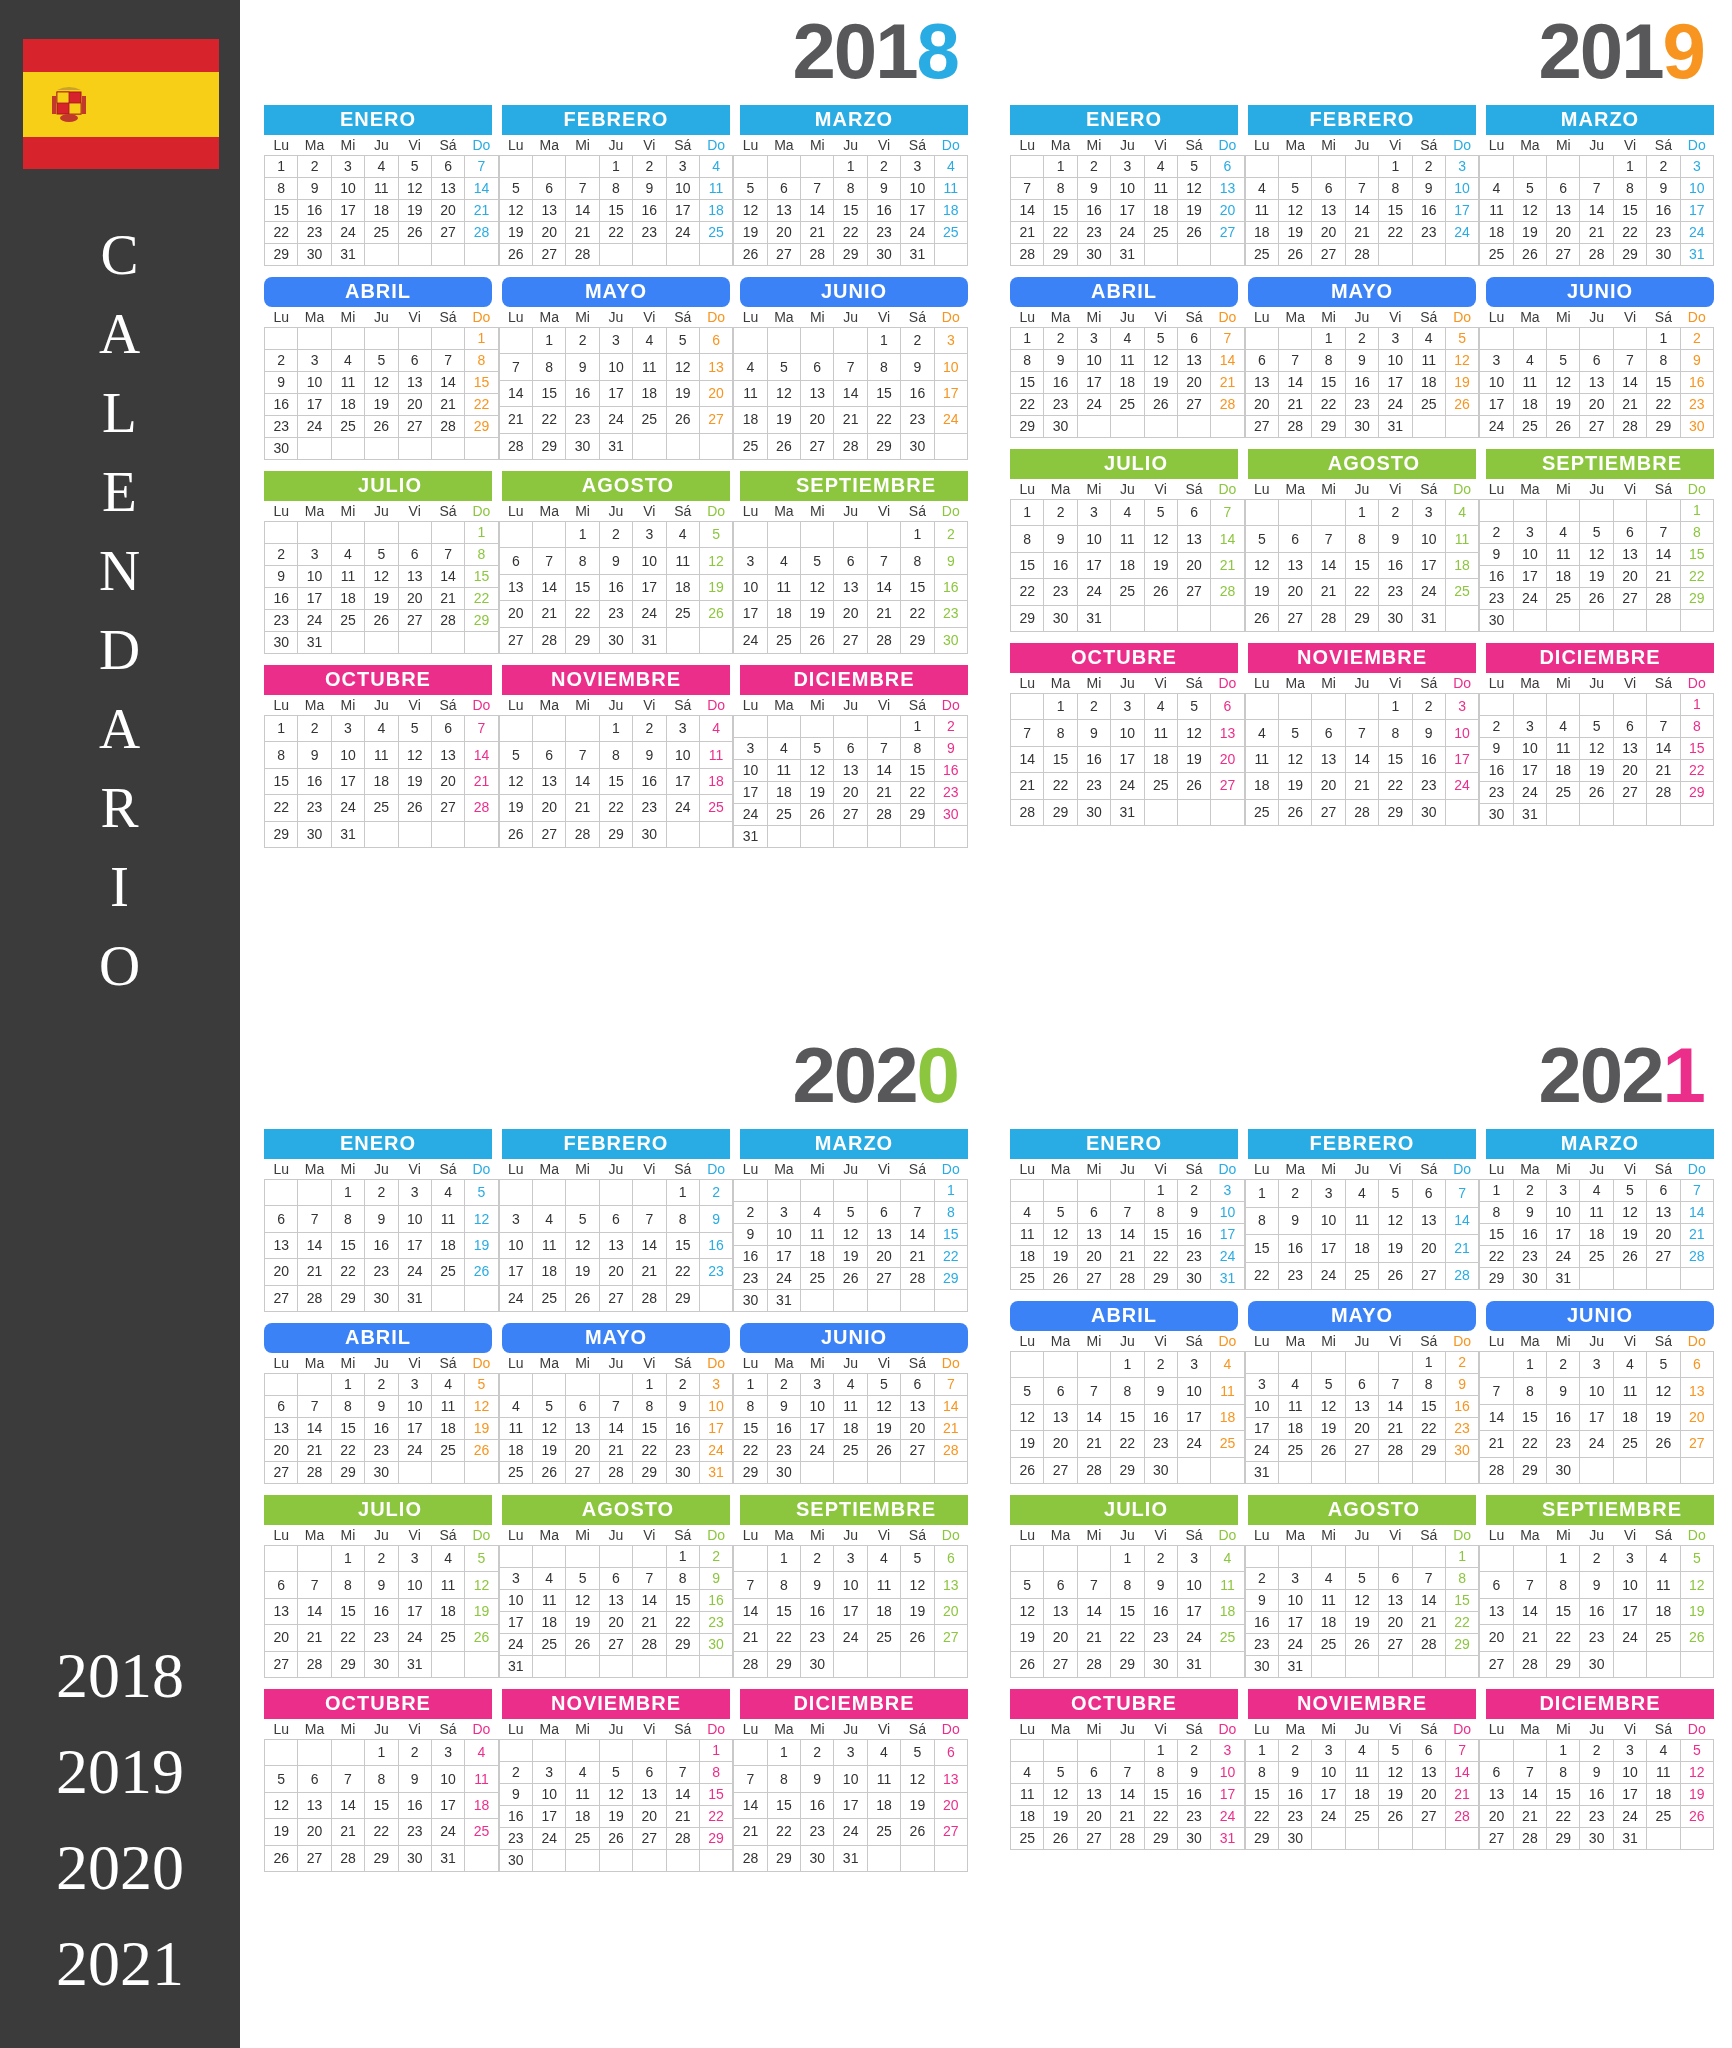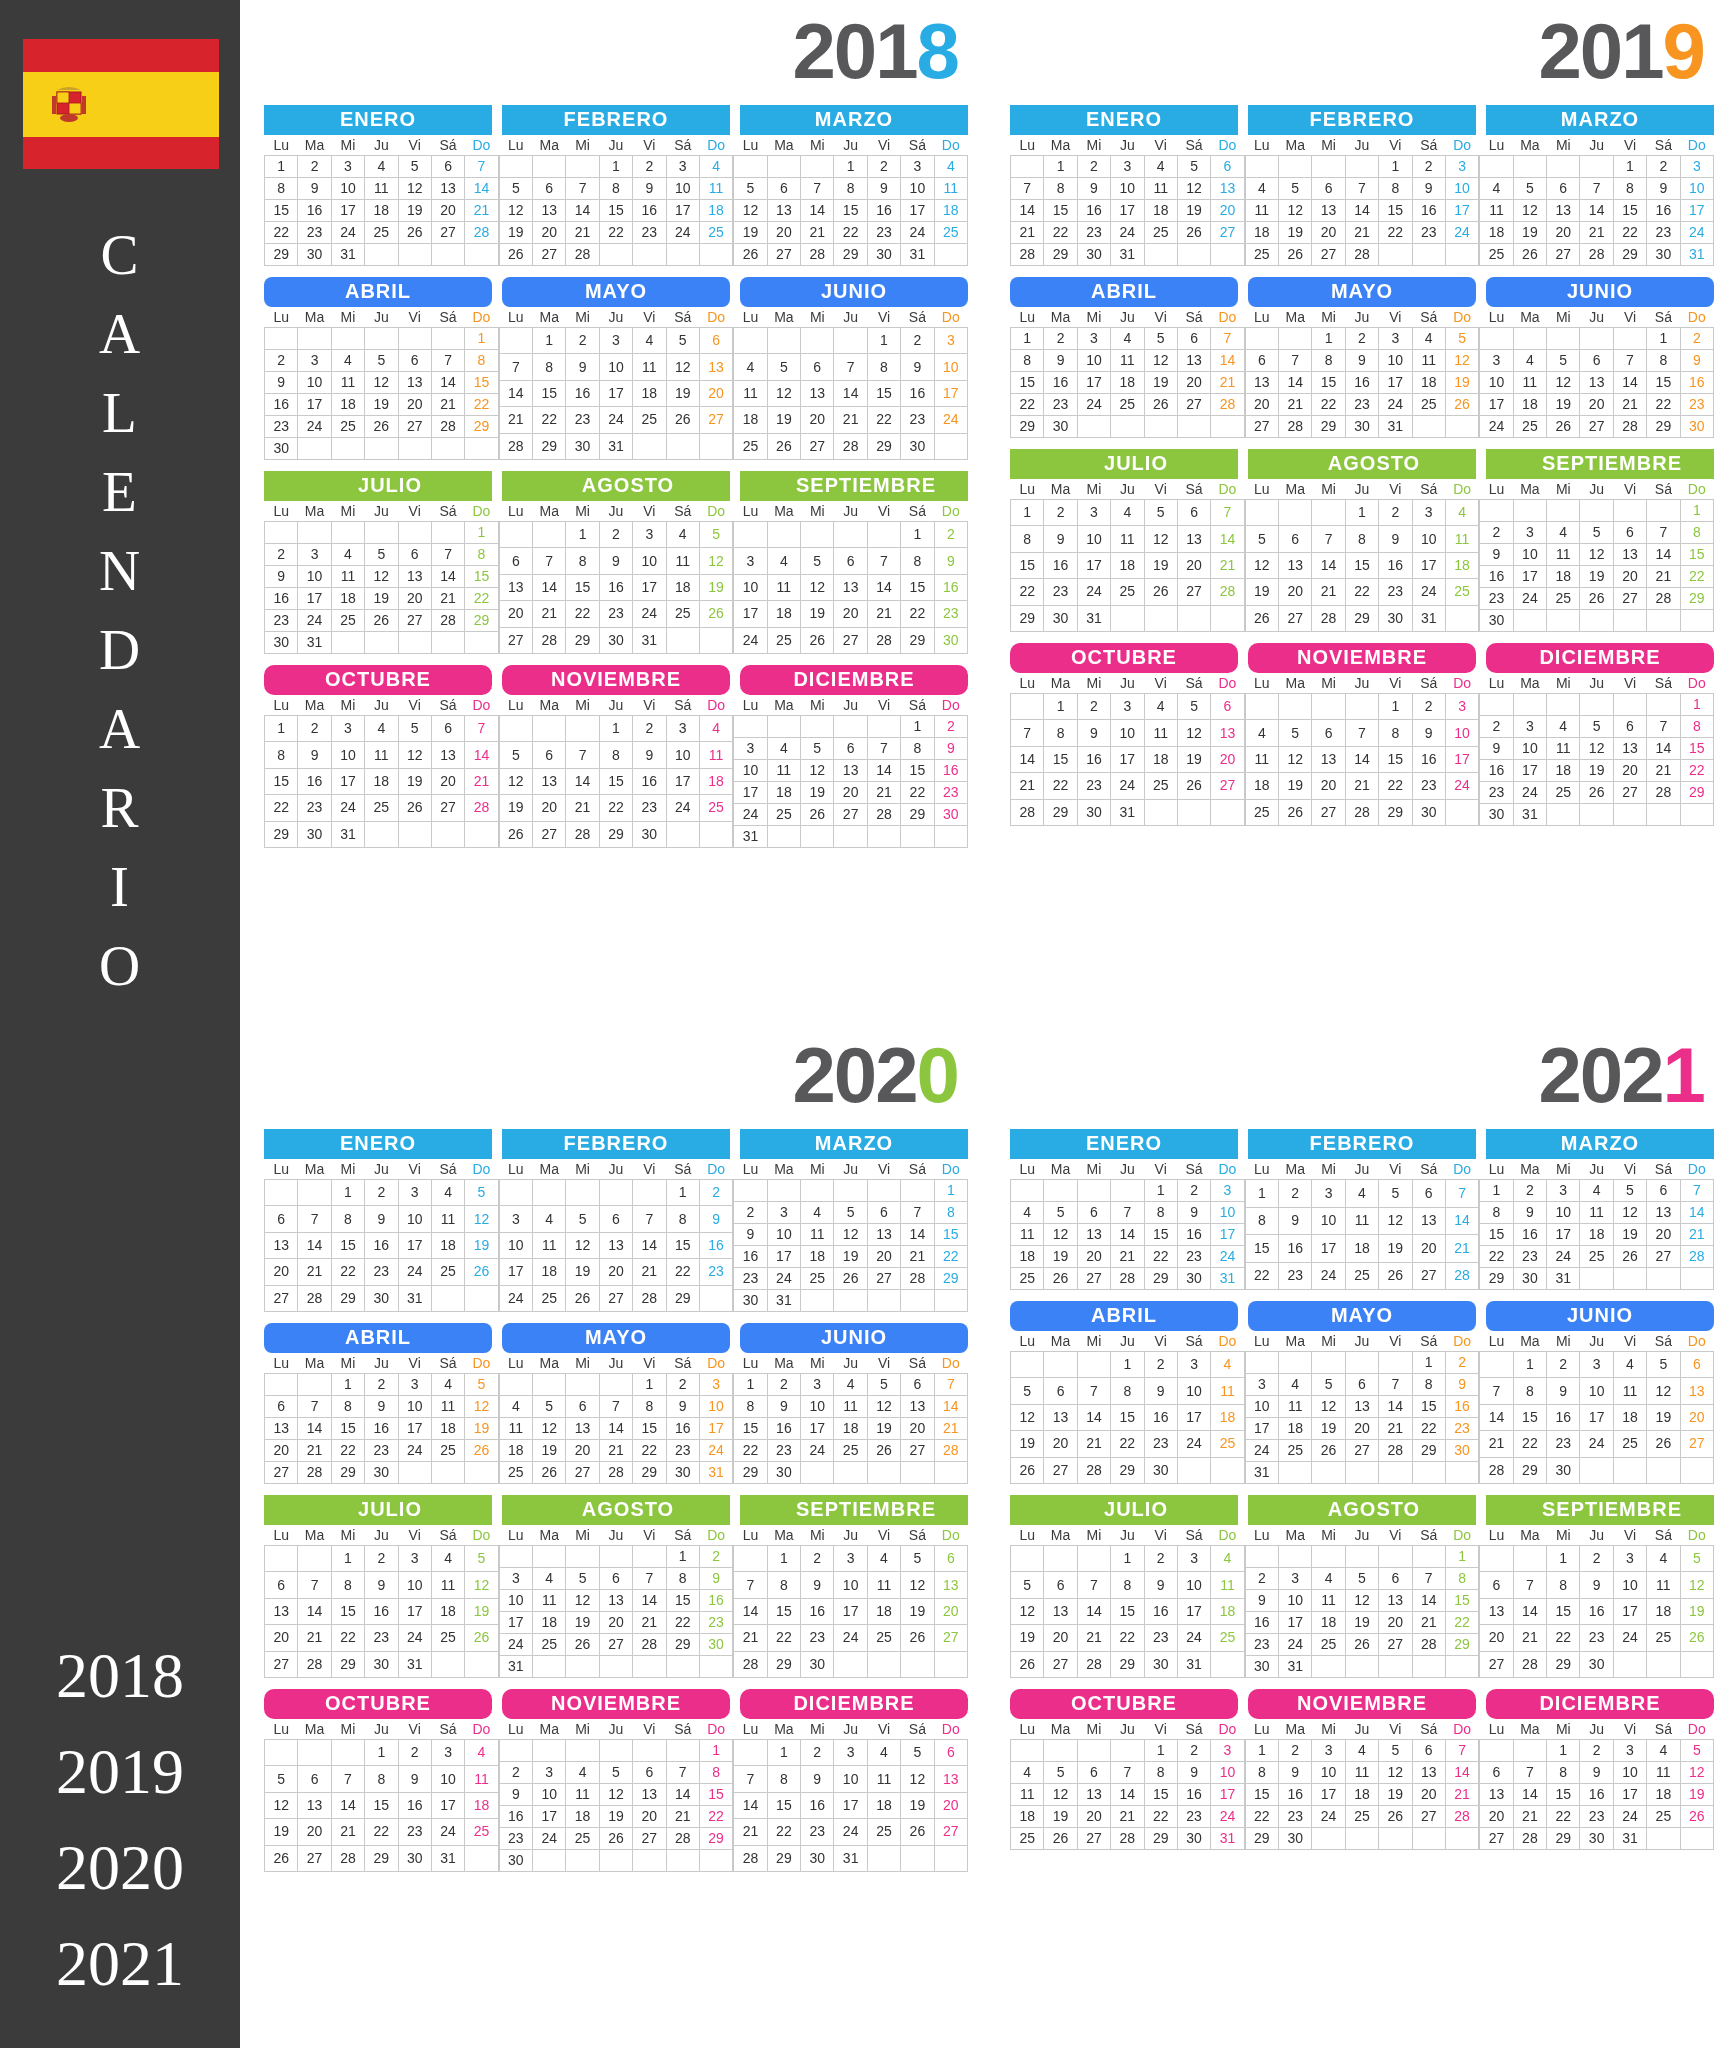--- a/index.html
+++ b/index.html
@@ -74,21 +74,21 @@
   table.cal td{
     border:1px solid #c9c9c9;
     height:21px;width:14.28%;
     text-align:center;font-size:14px;color:#333333;
     padding:0;line-height:21px;
   }
   table.cal td.empty{border:1px solid #c9c9c9;}
   .q1 .m-name{background:#29ace3;}
   .q2 .m-name{background:#3b82f6;border-radius:8px;}
   .q3 .m-name{background:#8cc63e;padding-left:24px;}
-  .q4 .m-name{background:#ec2e8b;border-radius:10px;}
+  .q4 .m-name{background:#ec2e8b;}
   .q1 .sun, .q1 th.sun{color:#29ace3;}
   .q2 .sun, .q2 th.sun{color:#f79520;}
   .q3 .sun, .q3 th.sun{color:#8cc63e;}
   .q4 .sun, .q4 th.sun{color:#ec2e8b;}
 </style>
 </head>
 <body>
 
 <div class="page">
 

